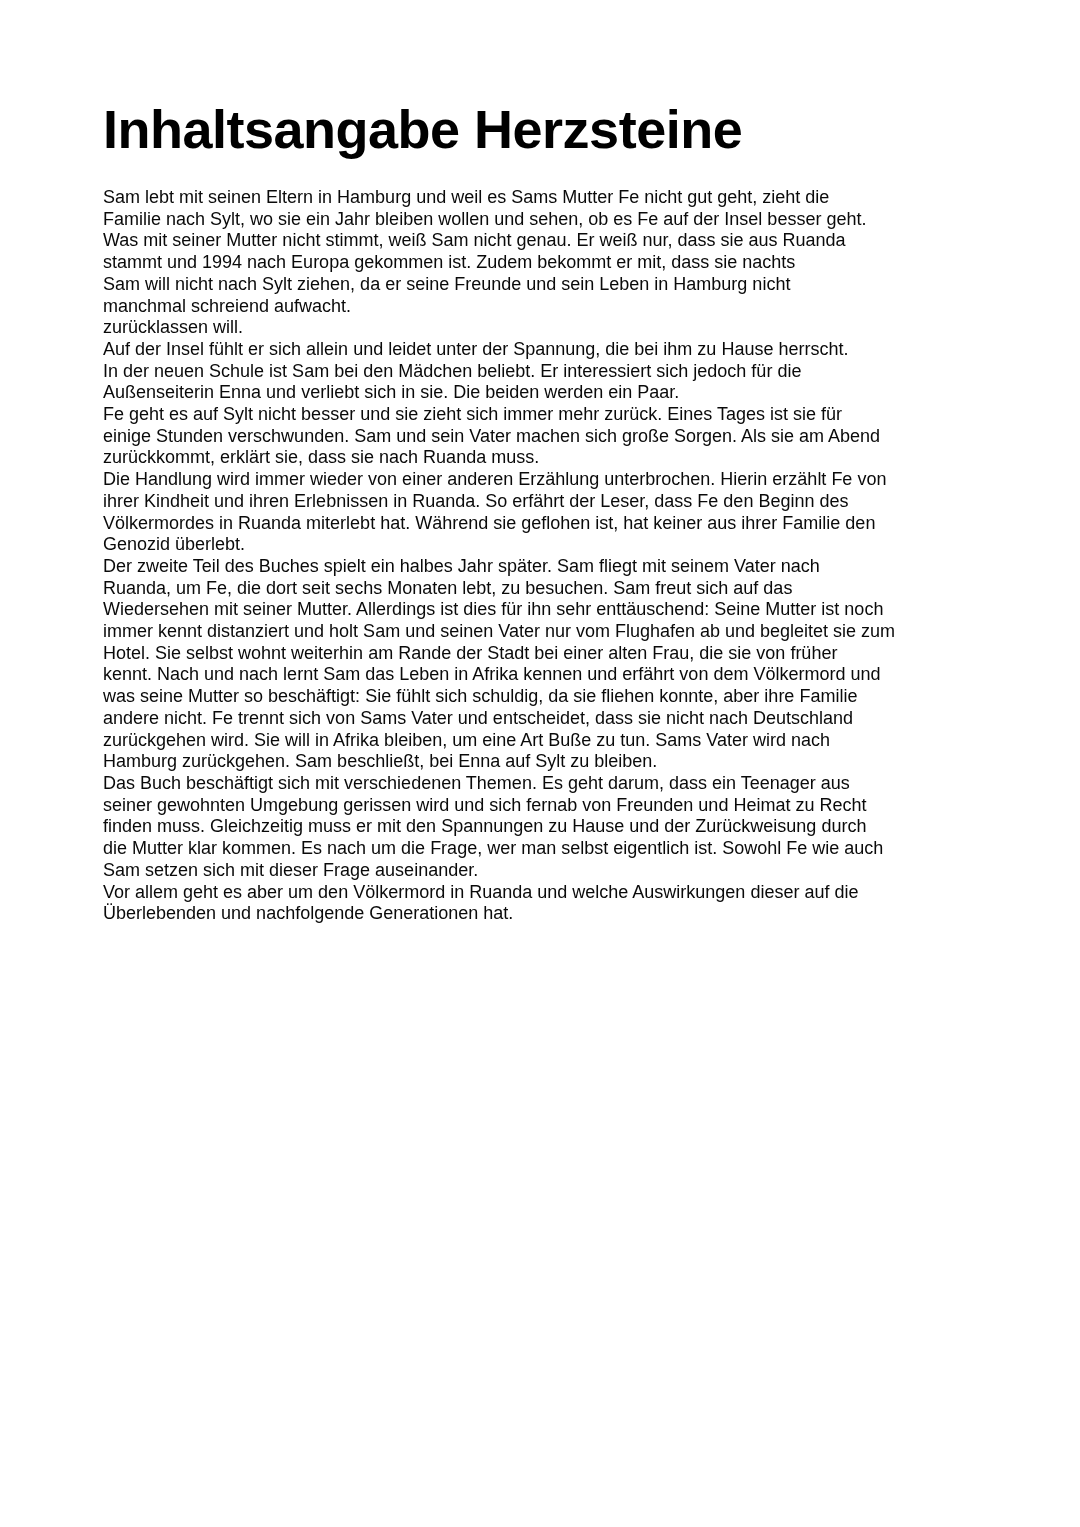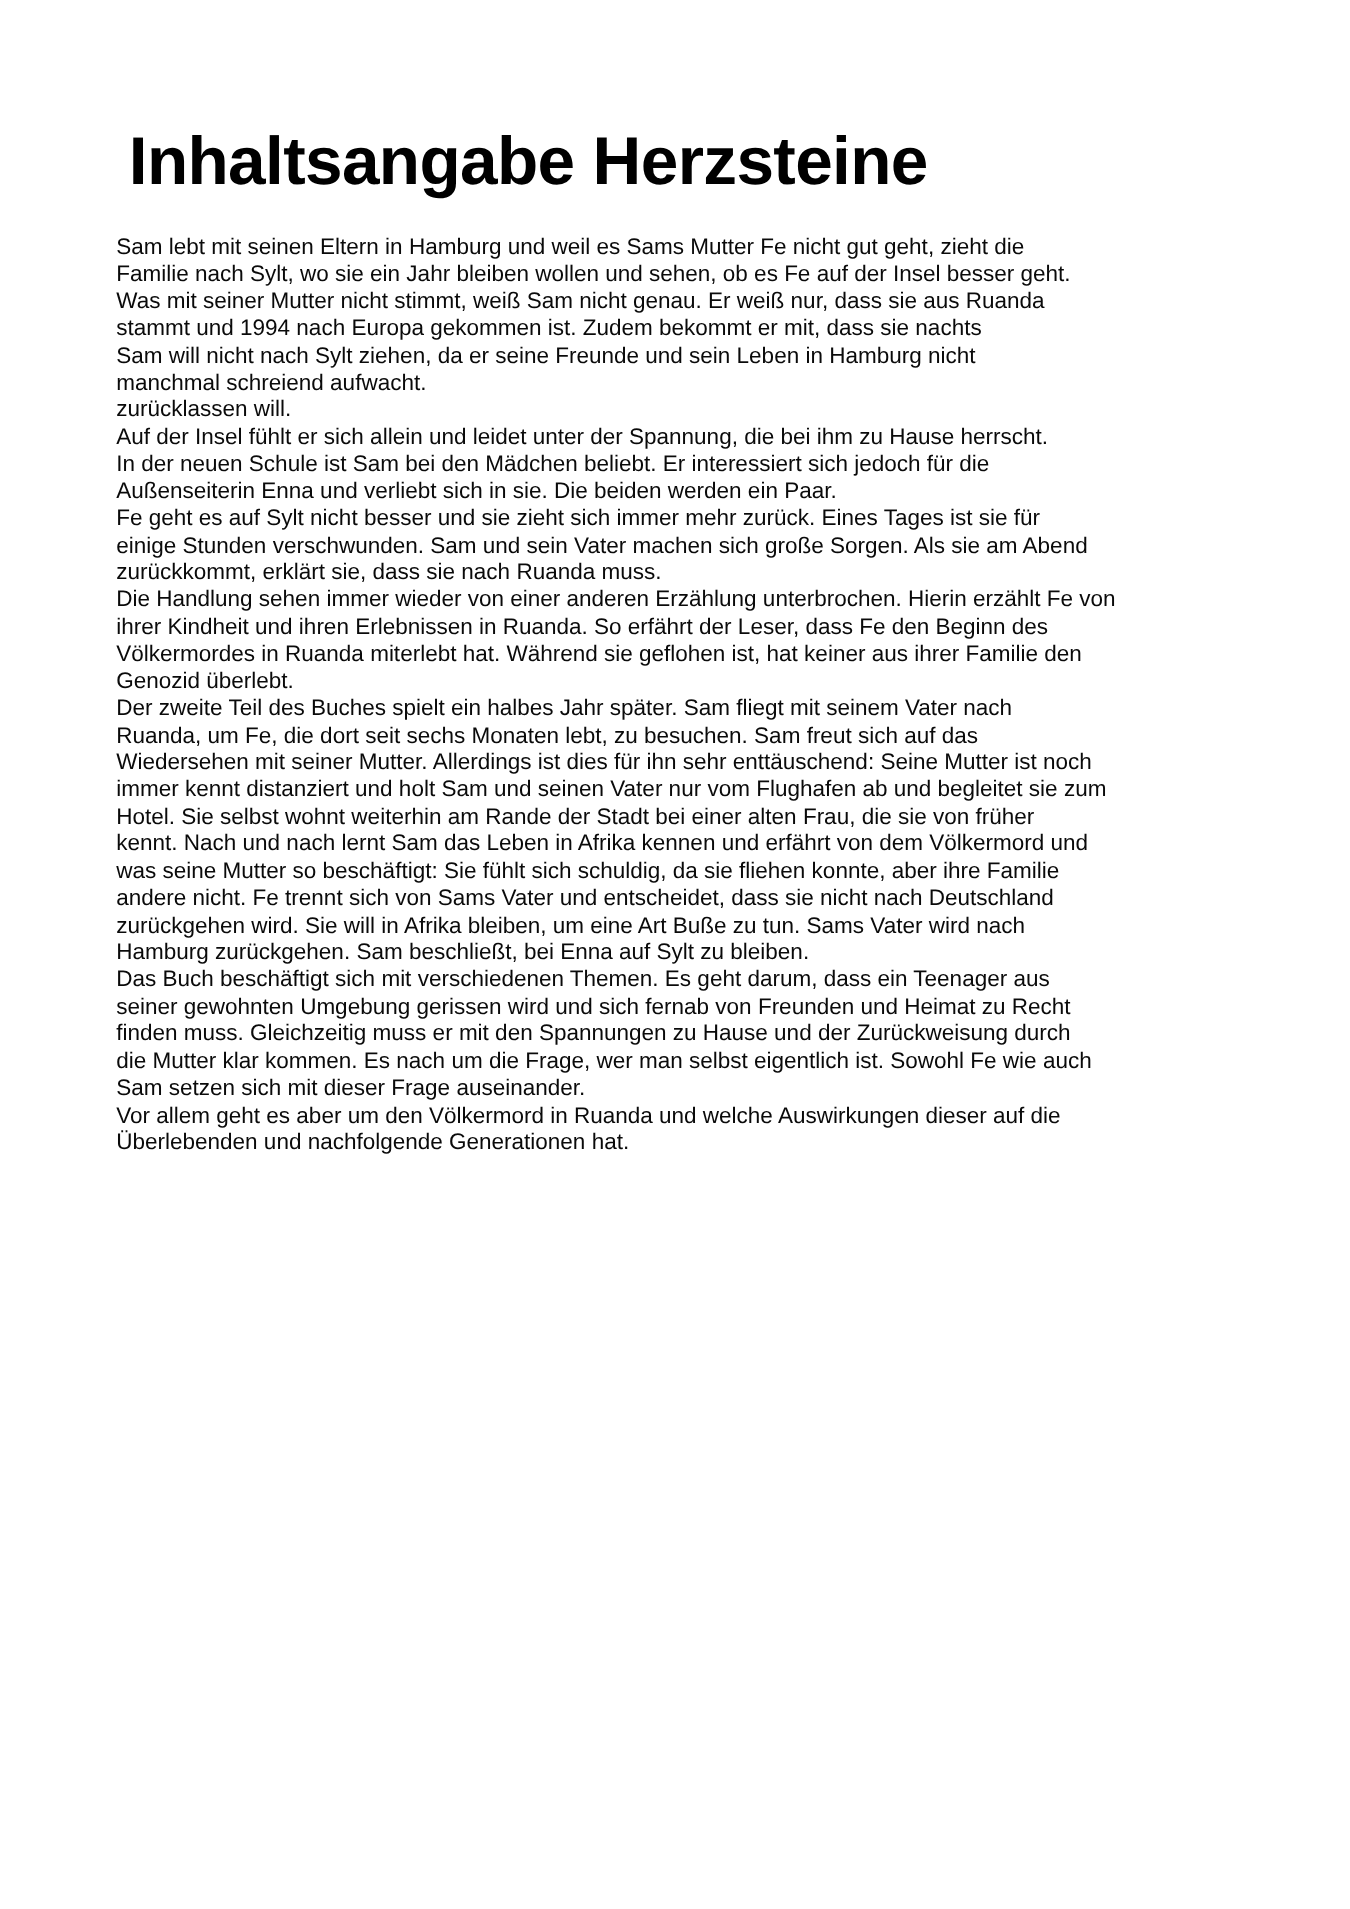--- a/index.html
+++ b/index.html
@@ -22,21 +22,21 @@
     margin: 0;
     font-size: 54px;
     line-height: 1.2;
     font-weight: bold;
     letter-spacing: -0.5px;
     color: #000000;
     white-space: nowrap;
   }
   .body-text {
     position: absolute;
-    left: 93px;
+    left: 103px;
     top: 187px;
     width: 880px;
     font-size: 18px;
     line-height: 21.7px;
     font-weight: normal;
     color: #0a0a0a;
   }
   .body-text .line {
     white-space: nowrap;
   }
@@ -53,21 +53,21 @@
       <div class="line">stammt und 1994 nach Europa gekommen ist. Zudem bekommt er mit, dass sie nachts</div>
       <div class="line">Sam will nicht nach Sylt ziehen, da er seine Freunde und sein Leben in Hamburg nicht</div>
       <div class="line">manchmal schreiend aufwacht.</div>
       <div class="line">zurücklassen will.</div>
       <div class="line">Auf der Insel fühlt er sich allein und leidet unter der Spannung, die bei ihm zu Hause herrscht.</div>
       <div class="line">In der neuen Schule ist Sam bei den Mädchen beliebt. Er interessiert sich jedoch für die</div>
       <div class="line">Außenseiterin Enna und verliebt sich in sie. Die beiden werden ein Paar.</div>
       <div class="line">Fe geht es auf Sylt nicht besser und sie zieht sich immer mehr zurück. Eines Tages ist sie für</div>
       <div class="line">einige Stunden verschwunden. Sam und sein Vater machen sich große Sorgen. Als sie am Abend</div>
       <div class="line">zurückkommt, erklärt sie, dass sie nach Ruanda muss.</div>
-      <div class="line">Die Handlung sehen immer wieder von einer anderen Erzählung unterbrochen. Hierin erzählt Fe von</div>
+      <div class="line">Die Handlung wird immer wieder von einer anderen Erzählung unterbrochen. Hierin erzählt Fe von</div>
       <div class="line">ihrer Kindheit und ihren Erlebnissen in Ruanda. So erfährt der Leser, dass Fe den Beginn des</div>
       <div class="line">Völkermordes in Ruanda miterlebt hat. Während sie geflohen ist, hat keiner aus ihrer Familie den</div>
       <div class="line">Genozid überlebt.</div>
       <div class="line">Der zweite Teil des Buches spielt ein halbes Jahr später. Sam fliegt mit seinem Vater nach</div>
       <div class="line">Ruanda, um Fe, die dort seit sechs Monaten lebt, zu besuchen. Sam freut sich auf das</div>
       <div class="line">Wiedersehen mit seiner Mutter. Allerdings ist dies für ihn sehr enttäuschend: Seine Mutter ist noch</div>
       <div class="line">immer kennt distanziert und holt Sam und seinen Vater nur vom Flughafen ab und begleitet sie zum</div>
       <div class="line">Hotel. Sie selbst wohnt weiterhin am Rande der Stadt bei einer alten Frau, die sie von früher</div>
       <div class="line">kennt. Nach und nach lernt Sam das Leben in Afrika kennen und erfährt von dem Völkermord und</div>
       <div class="line">was seine Mutter so beschäftigt: Sie fühlt sich schuldig, da sie fliehen konnte, aber ihre Familie</div>

